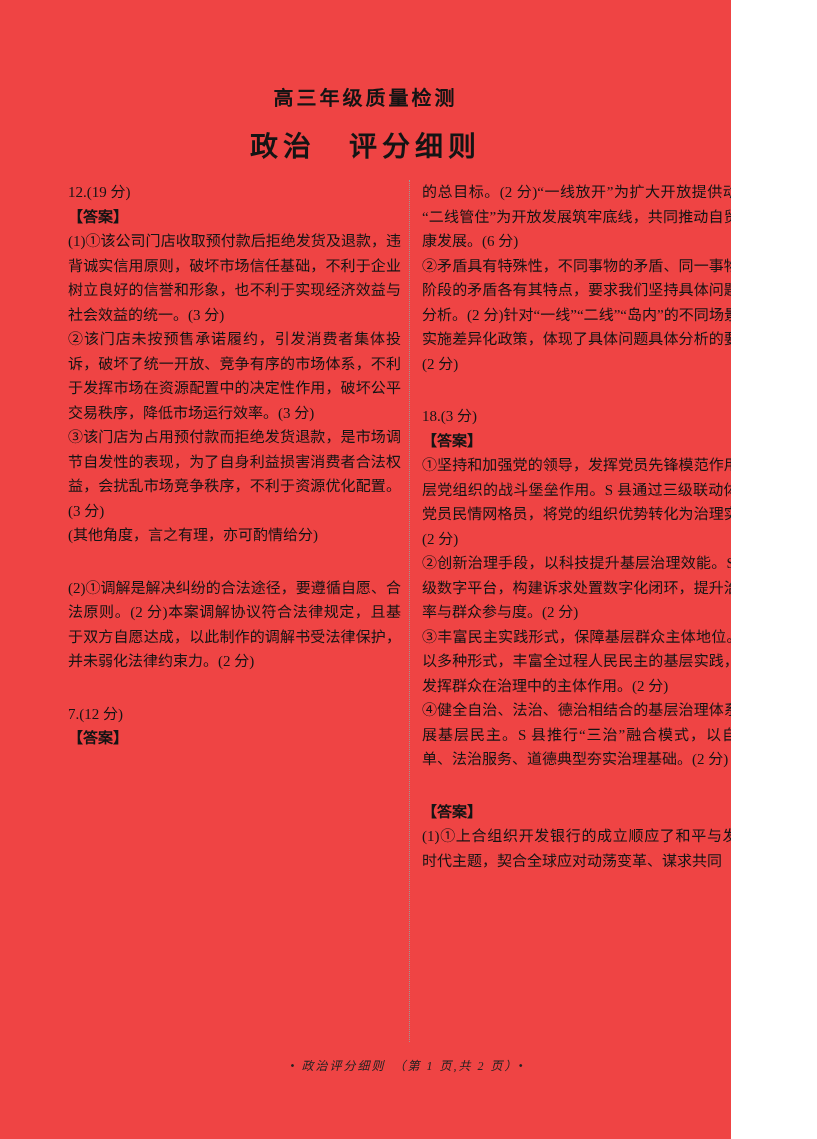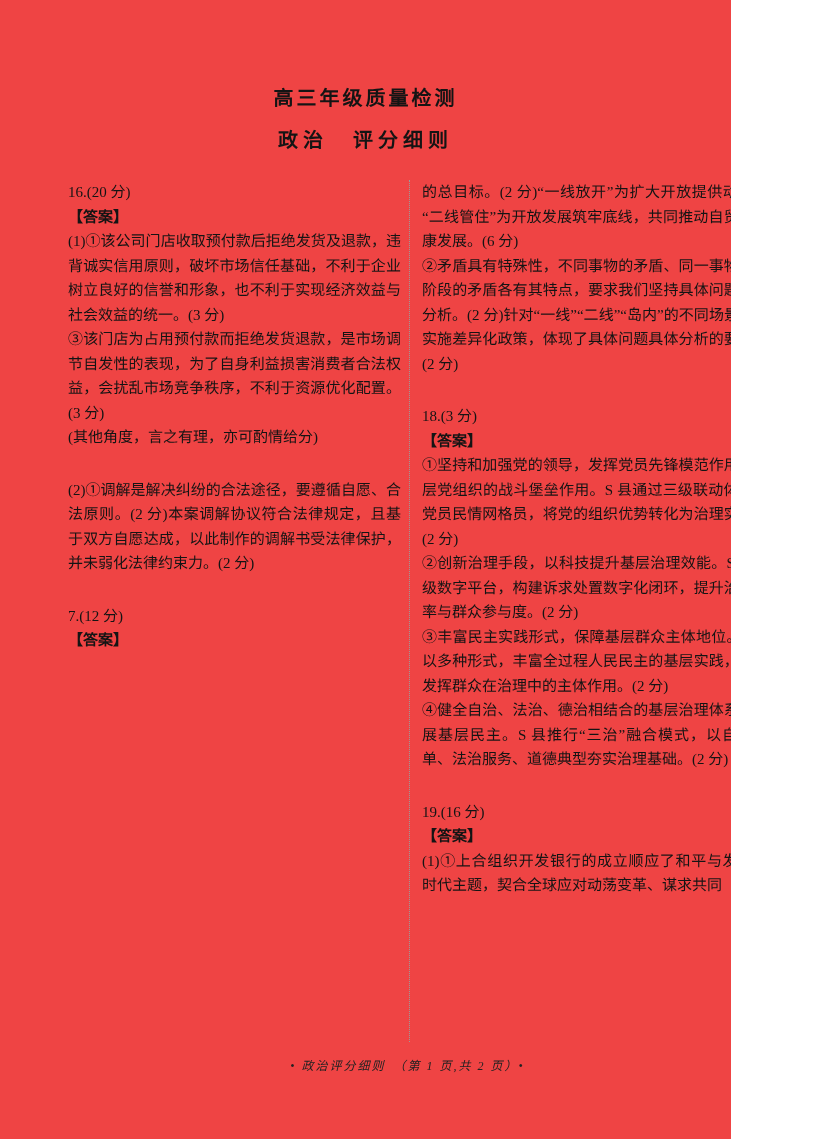--- a/index.html
+++ b/index.html
@@ -6,21 +6,21 @@
   .page {
     position:relative;
     width:731px; height:1139px;
     background:#ef4444;
     color:#141414;
     font-family:"Liberation Serif","DejaVu Serif",serif;
     overflow:hidden;
   }
   .titles { position:absolute; top:82px; left:0; width:100%; text-align:center; }
   .title1 { font-size:20px; font-weight:bold; letter-spacing:3px; }
-  .title2 { font-size:20px; font-weight:bold; letter-spacing:5px; margin-top:13px; }
+  .title2 { font-size:28px; font-weight:bold; letter-spacing:5px; margin-top:13px; }
 
   .col { position:absolute; top:180px; }
   .col-left  { left:68px;  width:333px; }
   .col-right { left:422px; width:347px; }
   .divider {
     position:absolute; left:409px; top:180px; height:862px; width:0;
     border-left:1px dotted #9a9a9a;
   }
 
   .col p { margin:0; font-size:15px; line-height:24.5px; text-align:justify; }
@@ -40,23 +40,24 @@
 <body>
 
 <div class="page">
 
   <div class="titles">
     <div class="title1">高三年级质量检测</div>
     <div class="title2">政治　评分细则</div>
   </div>
 
   <div class="col col-left">
-    <p class="qnum">16.(20 分)</p>
+    <p class="qnum">12.(19 分)</p>
     <p class="label">【答案】</p>
     <p class="para">(1)①该公司门店收取预付款后拒绝发货及退款，违背诚实信用原则，破坏市场信任基础，不利于企业树立良好的信誉和形象，也不利于实现经济效益与社会效益的统一。(3 分)</p>
+    <p class="para">②该门店未按预售承诺履约，引发消费者集体投诉，破坏了统一开放、竞争有序的市场体系，不利于发挥市场在资源配置中的决定性作用，破坏公平交易秩序，降低市场运行效率。(3 分)</p>
     <p class="para">③该门店为占用预付款而拒绝发货退款，是市场调节自发性的表现，为了自身利益损害消费者合法权益，会扰乱市场竞争秩序，不利于资源优化配置。(3 分)</p>
     <p class="para">(其他角度，言之有理，亦可酌情给分)</p>
     <div class="gap"></div>
     <p class="para">(2)①调解是解决纠纷的合法途径，要遵循自愿、合法原则。(2 分)本案调解协议符合法律规定，且基于双方自愿达成，以此制作的调解书受法律保护，并未弱化法律约束力。(2 分)</p>
     <div class="gap"></div>
     <p class="qnum">7.(12 分)</p>
     <p class="label">【答案】</p>
   </div>
 
   <div class="divider"></div>
@@ -65,21 +66,20 @@
     <p class="para">的总目标。(2 分)“一线放开”为扩大开放提供动力，“二线管住”为开放发展筑牢底线，共同推动自贸港健康发展。(6 分)</p>
     <p class="para">②矛盾具有特殊性，不同事物的矛盾、同一事物不同阶段的矛盾各有其特点，要求我们坚持具体问题具体分析。(2 分)针对“一线”“二线”“岛内”的不同场景需求实施差异化政策，体现了具体问题具体分析的要求。(2 分)</p>
     <div class="gap"></div>
     <p class="qnum">18.(3 分)</p>
     <p class="label">【答案】</p>
     <p class="para">①坚持和加强党的领导，发挥党员先锋模范作用和基层党组织的战斗堡垒作用。S 县通过三级联动体系和党员民情网格员，将党的组织优势转化为治理实效。(2 分)</p>
     <p class="para">②创新治理手段，以科技提升基层治理效能。S 县升级数字平台，构建诉求处置数字化闭环，提升治理效率与群众参与度。(2 分)</p>
     <p class="para">③丰富民主实践形式，保障基层群众主体地位。S 县以多种形式，丰富全过程人民民主的基层实践，充分发挥群众在治理中的主体作用。(2 分)</p>
     <p class="para">④健全自治、法治、德治相结合的基层治理体系，发展基层民主。S 县推行“三治”融合模式，以自治清单、法治服务、道德典型夯实治理基础。(2 分)</p>
     <div class="gap"></div>
-    <p class="qnum">19.(16 分)</p>
     <p class="label">【答案】</p>
     <p class="para">(1)①上合组织开发银行的成立顺应了和平与发展的时代主题，契合全球应对动荡变革、谋求共同</p>
   </div>
 
   <div class="footer">
     <span>•  政治评分细则　（第 1 页,共 2 页）•</span>
   </div>
 
 </div>
 

